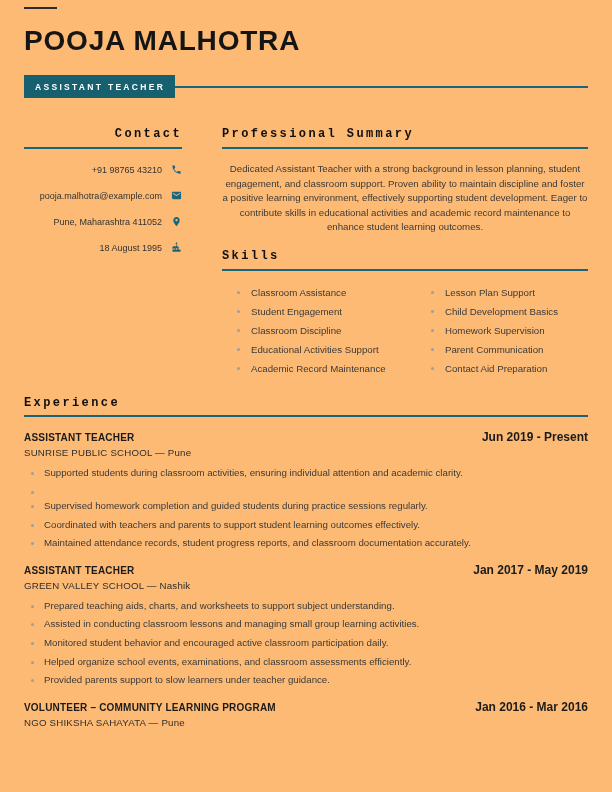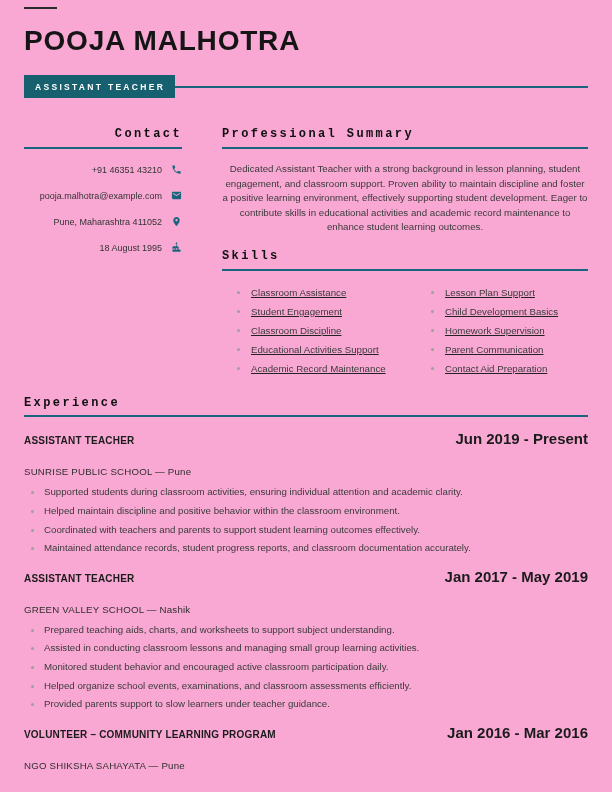--- a/index.html
+++ b/index.html
@@ -1,17 +1,17 @@
 <!DOCTYPE html>
 <html><head>
 <meta charset="utf-8">
 <style>
   html,body { margin:0; padding:0; background:#ffffff; }
   body { width:612px; height:792px; font-family:"Liberation Sans","DejaVu Sans",sans-serif; color:#222; }
-  .page { position:relative; width:612px; height:792px; box-sizing:border-box; padding:0 24px; overflow:hidden; background:#f9a8d4; }
+  .page { position:relative; width:612px; height:792px; box-sizing:border-box; padding:0 24px; overflow:hidden; background:#fdba74; }
 
   .top-dash { position:absolute; top:7px; left:24px; width:33px; height:2px; background:#2a2a2a; }
 
   .name { margin:26px 0 0 0; font-size:28px; font-weight:bold; letter-spacing:0.8px; color:#151515; line-height:1.1; }
 
   .badge-row { display:flex; align-items:center; margin-top:18px; }
   .badge { background:#176070; color:#ffffff; font-size:8.5px; font-weight:bold; letter-spacing:2.3px; padding:8px 10px 7px 11px; line-height:1; white-space:nowrap; }
   .badge-rule { flex:1; height:2px; background:#19657D; }
 
   .columns { display:flex; margin-top:30px; }
@@ -25,33 +25,33 @@
   .contact-list { margin-top:1px; }
   .contact-item { display:flex; align-items:center; justify-content:flex-end; margin-top:15px; }
   .contact-text { font-size:9px; color:#333333; white-space:nowrap; }
   .c-icon { margin-left:9px; display:inline-flex; }
   .c-icon svg { width:11px; height:11px; fill:#19657D; display:block; }
 
   .summary-text { margin:13px 0 0 0; font-size:9.7px; line-height:1.5; color:#3a3a3a;text-align:center; }
 
   .skills-block { margin-top:15px; }
   .skills-grid { display:flex; margin-top:12px; }
-  .skills-col { margin:0; padding:0; list-style:none;text-decoration:underline; }
+  .skills-col { margin:0; padding:0; list-style:none; }
   .skills-col.first { flex:0 0 53%; }
   .skills-col.second { flex:1; }
   .skill-item { display:flex; align-items:center; height:19px; font-size:9.7px; color:#3a3a3a; }
   .dot { width:3px; height:3px; border-radius:50%; background:#9e9e9e; flex:none; }
   .skill-item .dot { margin-left:15px; margin-right:11px; }
 
   .experience { margin-top:19px; }
   .job { margin-top:13px; }
   .job-head { display:flex; justify-content:space-between; align-items:baseline; }
   .job-title { font-size:10px; font-weight:bold; color:#1b1b1b; letter-spacing:0.2px; }
-  .job-dates { font-size:15px; font-weight:bold; color:#1b1b1b; white-space:nowrap; }
-  .job-org { margin-top:19px; font-size:9.7px; color:#2e2e2e; letter-spacing:0.2px; }
+  .job-dates { font-size:12px; font-weight:bold; color:#1b1b1b; white-space:nowrap; }
+  .job-org { margin-top:3px; font-size:9.7px; color:#2e2e2e; letter-spacing:0.2px; }
   .job-bullets { margin:9px 0 0 0; padding:0; list-style:none; }
   .job-bullets li { display:flex; align-items:flex-start; margin-bottom:6px; font-size:9.7px; line-height:1.3; color:#3a3a3a; }
   .job-bullets .dot { margin:5px 10px 0 7px; }
 </style>
 </head>
 <body>
 
 <div class="page">
 
   <div class="top-dash"></div>
@@ -64,21 +64,21 @@
   </div>
 
   <div class="columns">
 
     <aside class="left-col">
       <h2 class="sec-head align-right">Contact</h2>
       <div class="sec-rule"></div>
       <div class="contact-list">
 
         <div class="contact-item">
-          <span class="contact-text">+91 46351 43210</span>
+          <span class="contact-text">+91 98765 43210</span>
           <span class="c-icon">
             <svg viewBox="0 0 24 24">
                 <path d="M6.6 10.8c1.5 2.9 3.8 5.2 6.7 6.7l2.2-2.2c.3-.3.7-.4 1-.2 1.1.4 2.3.6 3.6.6.6 0 1 .4 1 1V20c0 .6-.4 1-1 1C10.6 21 3 13.4 3 4c0-.6.4-1 1-1h3.5c.6 0 1 .4 1 1 0 1.2.2 2.4.6 3.6.1.3 0 .7-.2 1l-2.3 2.2z"></path>
               </svg>
           </span>
         </div>
 
         <div class="contact-item">
           <span class="contact-text">pooja.malhotra@example.com</span>
           <span class="c-icon">
@@ -180,21 +180,24 @@
         <span class="job-dates">Jun 2019 - Present</span>
       </div>
       <div class="job-org">SUNRISE PUBLIC SCHOOL — Pune</div>
       <ul class="job-bullets">
         <li>
             <span class="dot"></span>
             <span>Supported students during classroom activities, ensuring individual attention and academic clarity.</span>
           </li>
         <li>
             <span class="dot"></span>
-            <span>Helped maintain discipline and positive behavior within the classroom environment.</span>
+          </li>
+        <li>
+            <span class="dot"></span>
+            <span>Supervised homework completion and guided students during practice sessions regularly.</span>
           </li>
         <li>
             <span class="dot"></span>
             <span>Coordinated with teachers and parents to support student learning outcomes effectively.</span>
           </li>
         <li>
             <span class="dot"></span>
             <span>Maintained attendance records, student progress reports, and classroom documentation accurately.</span>
           </li>
       </ul>

